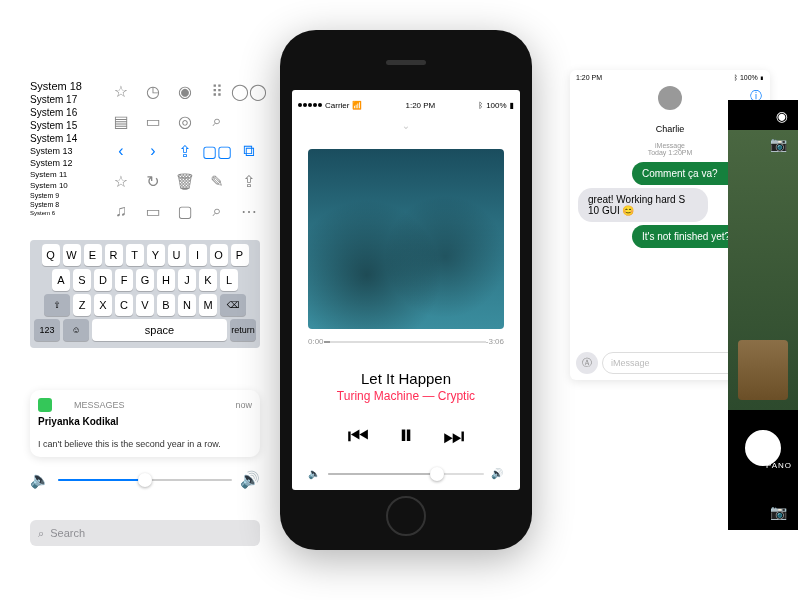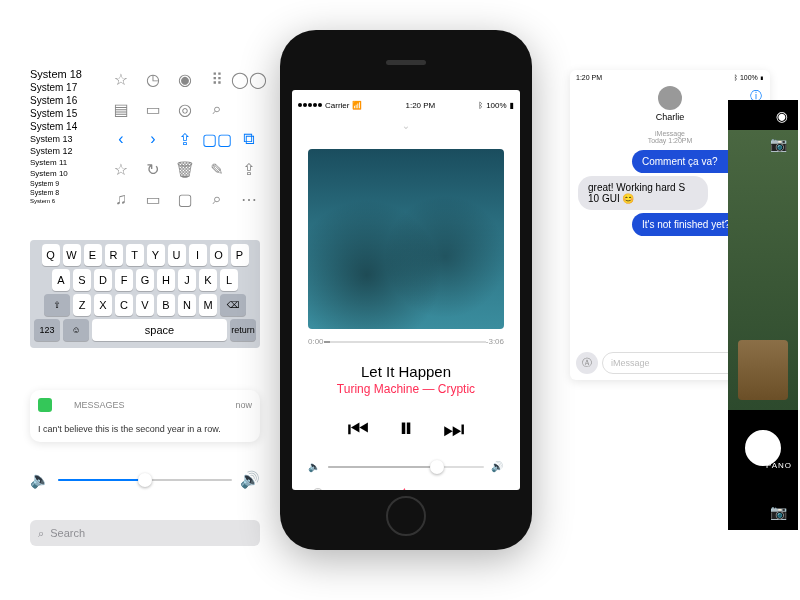--- a/index.html
+++ b/index.html
@@ -1,19 +1,19 @@
 <!DOCTYPE html>
 <html><head>
 <meta charset="utf-8">
 <style>
 *{box-sizing:border-box;margin:0;padding:0;font-family:-apple-system,Helvetica,Arial,sans-serif}
 body{width:800px;height:600px;background:#fff;position:relative;overflow:hidden}
 
 
-.left{position:absolute;left:30px;top:68px;width:230px}
+.left{position:absolute;left:30px;top:80px;width:230px}
 .sys-list{float:left;width:75px}
 .sys-row{font-size:10px;margin-bottom:2px}
 .icon-grid{float:right;width:150px;display:grid;grid-template-columns:repeat(5,26px);gap:8px 6px}
 .ig{width:22px;height:22px;display:flex;align-items:center;justify-content:center;color:#888;font-size:16px}
 .ig.blue{color:#007aff}
 
 .keyboard{position:absolute;left:30px;top:240px;width:230px;background:#d1d5db;padding:4px;border-radius:4px}
 .krow{display:flex;gap:3px;margin-bottom:3px;justify-content:center}
 .key{background:#fff;border-radius:4px;min-width:18px;height:22px;display:flex;align-items:center;justify-content:center;font-size:11px;box-shadow:0 1px 0 rgba(0,0,0,.2)}
 .key.fn{background:#adb3bd;min-width:26px;font-size:9px}
@@ -39,37 +39,37 @@
 .speaker{position:absolute;top:30px;left:50%;transform:translateX(-50%);width:40px;height:5px;background:#333;border-radius:3px}
 .home{position:absolute;bottom:14px;left:50%;transform:translateX(-50%);width:40px;height:40px;border:2px solid #333;border-radius:50%}
 .statusbar{height:16px;display:flex;align-items:center;justify-content:space-between;padding:15px 6px;font-size:8px}
 .status-l,.status-r{display:flex;align-items:center;gap:3px}
 .dots{display:flex;gap:1px}.dots i{width:4px;height:4px;border-radius:50%;background:#000}
 .art{margin:18px 16px 6px;height:180px;background:linear-gradient(180deg,#1a4d5e,#2a6d7e 40%,#3a8d9e);border-radius:4px;position:relative;overflow:hidden}
 .art::before{content:"";position:absolute;inset:0;background:radial-gradient(circle at 30% 70%,rgba(0,0,0,.4),transparent 40%),radial-gradient(circle at 70% 60%,rgba(0,0,0,.3),transparent 35%)}
 .prog{margin:8px 16px 2px;display:flex;align-items:center;font-size:8px;color:#999}
 .prog-track{flex:1;height:2px;background:#ddd;position:relative}
 .prog-fill{position:absolute;left:0;height:2px;background:#999;width:4%}
-.song{text-align:center;font-size:15px;font-weight:500;margin-top:17px}
+.song{text-align:center;font-size:15px;font-weight:500;margin-top:24px}
 .artist{text-align:center;font-size:12px;color:#ff2d55;margin-top:2px}
 .controls{display:flex;justify-content:center;align-items:center;gap:30px;margin-top:16px;font-size:24px}
 .vol{margin:16px 16px 0;display:flex;align-items:center;gap:8px;color:#ccc}
 .vol .slider-track{background:#ddd}
 .bot-icons{display:flex;justify-content:space-between;padding:12px 20px;color:#ff2d55;font-size:14px}
 
 
 .msgs{position:absolute;right:30px;top:70px;width:200px;height:310px;background:#fff;border-radius:6px;box-shadow:0 2px 10px rgba(0,0,0,.1);overflow:hidden}
 .msgs-sb{height:14px;display:flex;justify-content:space-between;align-items:center;padding:0 6px;font-size:7px}
 .msgs-h{text-align:center;padding:2px 0;position:relative}
 .avatar{width:24px;height:24px;background:#999;border-radius:50%;margin:0 auto}
 .info-i{position:absolute;right:8px;top:4px;color:#007aff;font-size:12px}
-.contact{font-size:9px;margin-top:2px}
+.contact{font-size:9px;margin-top:14px}
 .ts{text-align:center;font-size:7px;color:#999;margin:6px 0}
 .bubble{max-width:130px;padding:6px 10px;border-radius:14px;font-size:10px;margin:3px 8px}
-.bubble.out{background:#1d4ed8;color:#fff;margin-left:auto}
+.bubble.out{background:#15803d;color:#fff;margin-left:auto}
 .bubble.in{background:#e5e5ea;color:#000}
 .deliv{text-align:right;font-size:7px;color:#999;margin-right:10px}
 .msgs-input{position:absolute;bottom:6px;left:6px;right:6px;display:flex;gap:4px;align-items:center}
 .msgs-input .app{width:22px;height:22px;background:#e5e5ea;border-radius:11px;display:flex;align-items:center;justify-content:center;font-size:10px;color:#888}
 .msgs-input .field{flex:1;height:22px;border:1px solid #ddd;border-radius:11px;padding:0 8px;font-size:9px;color:#bbb;display:flex;align-items:center;justify-content:space-between}
 
 
 .cam{position:absolute;right:2px;top:100px;width:70px;height:430px;background:#000;overflow:hidden}
 .cam-view{height:280px;margin-top:30px;background:linear-gradient(#4a6741,#2d4a2d);position:relative}
 .boot{position:absolute;bottom:10px;left:10px;width:50px;height:60px;background:linear-gradient(#8b6f47,#6b4f27);border-radius:4px}
@@ -166,20 +166,21 @@
       <div class="key fn">return</div>
     </div>
   </div>
 
 <div class="notif">
   <div class="notif-h">
     <div class="app"></div>
     <span>MESSAGES</span>
     <span style="margin-left:auto">now</span>
   </div>
+  <div class="notif-name">Priyanka Kodikal</div>
   <div class="notif-body">I can't believe this is the second year in a row.</div>
 </div>
 
 <div class="slider-row">
   <span>🔈</span>
   <div class="slider-track">
       <div class="slider-fill" style="width:50%"></div>
       <div class="slider-knob" style="left:calc(50% - 7px)"></div>
     </div>
   <span>🔊</span>

